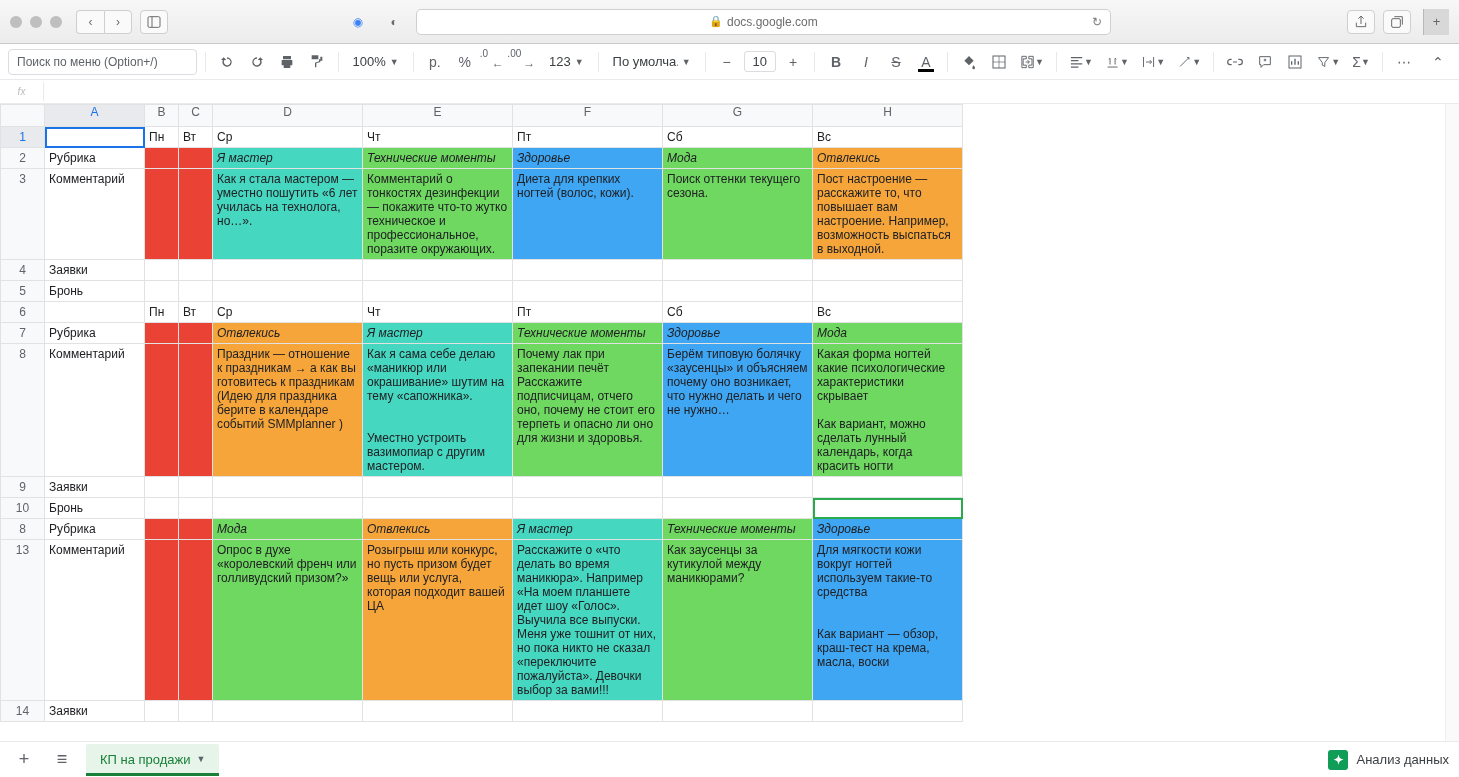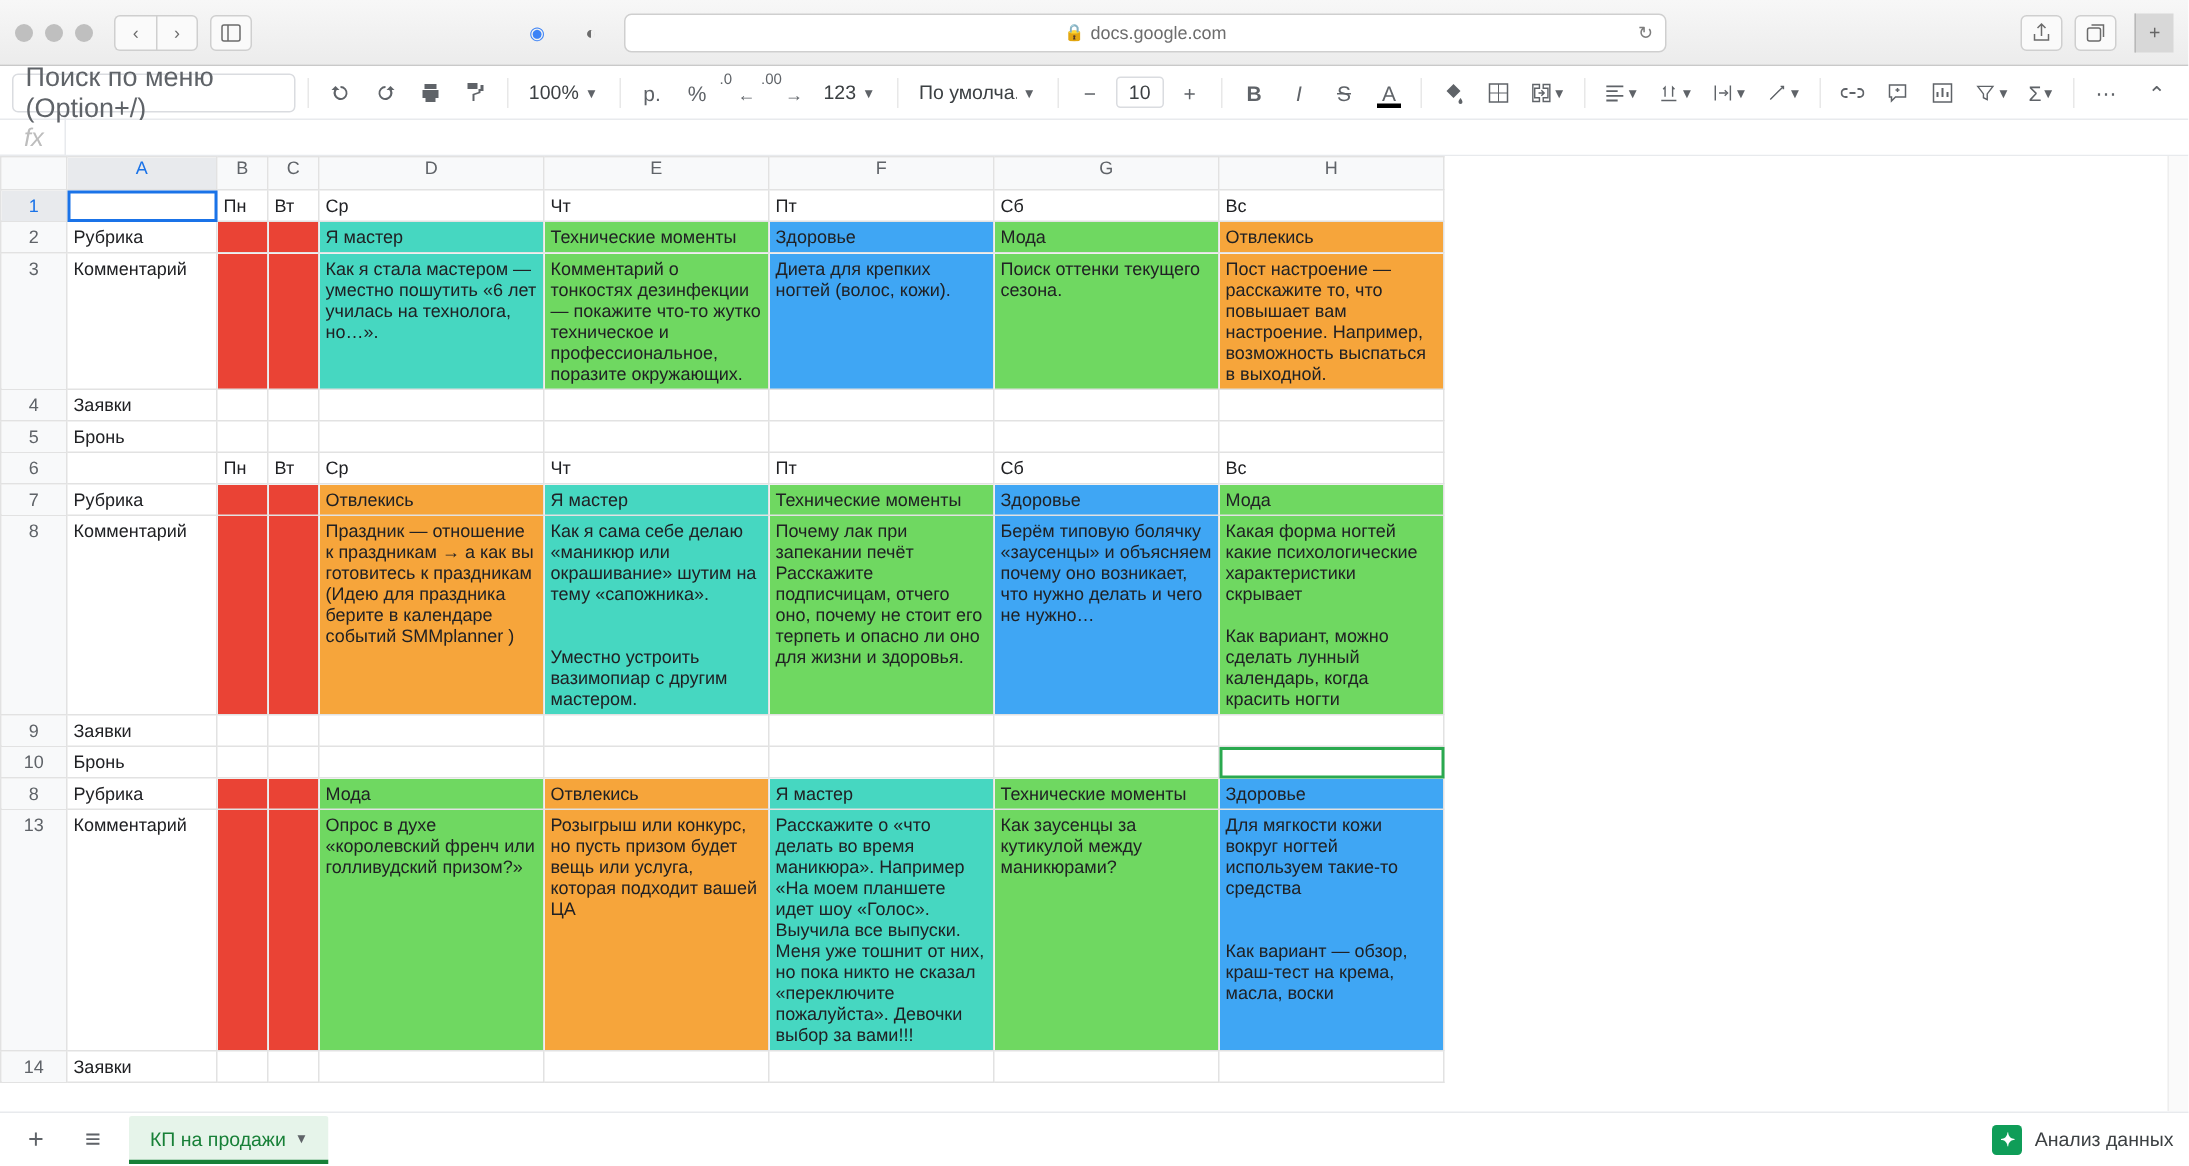--- a/index.html
+++ b/index.html
@@ -12,43 +12,43 @@
 .nav-group { display:flex; }
 .nav-group .nav-btn:first-child { border-right:none; border-top-right-radius:0; border-bottom-right-radius:0;}
 .nav-group .nav-btn:last-child { border-top-left-radius:0; border-bottom-left-radius:0;}
 .url-bar { flex:1; height:26px; background:#fff; border:1px solid #cfcfcf; border-radius:5px; display:flex; align-items:center; justify-content:center; font-size:12px; color:#6d6d6d; position:relative;}
 .url-bar .lock { margin-right:4px; font-size:11px;}
 .url-bar .reload { position:absolute; right:8px; color:#7d7d7d;}
 .sq-btn { width:28px; height:24px; border:1px solid #cfcfcf; border-radius:4px; background:#fafafa; display:flex; align-items:center; justify-content:center; color:#6b6b6b;}
 .plus-tab { width:26px; height:26px; background:#d8d8d8; border-left:1px solid #b8b8b8; display:flex; align-items:center; justify-content:center; color:#666; margin-left:4px; border-radius:0;}
 
 .sheets-toolbar { height:36px; background:#fff; border-bottom:1px solid #e8eaed; display:flex; align-items:center; padding:0 8px; gap:4px; }
-.menu-search { width:195px; height:26px; border:1px solid #dadce0; border-radius:4px; padding:0 8px; font-size:18px; color:#5f6368; display:flex; align-items:center;}
+.menu-search { width:195px; height:26px; border:1px solid #dadce0; border-radius:4px; padding:0 8px; font-size:12px; color:#5f6368; display:flex; align-items:center;}
 .tb-btn { min-width:26px; height:26px; border:none; background:transparent; border-radius:4px; display:flex; align-items:center; justify-content:center; color:#5f6368; font-size:14px; padding:0 4px;}
 .tb-sep { width:1px; height:20px; background:#e8e8e8; margin:0 4px;}
 .tb-text { font-size:13px; color:#3c4043; padding:0 6px; display:flex; align-items:center; gap:4px;}
 .dd-arrow { font-size:9px; color:#5f6368;}
 .font-color-btn { position:relative; }
 .font-color-underline { position:absolute; bottom:3px; left:5px; right:5px; height:3px; background:#000;}
 .chevron-up { transform:rotate(180deg); display:inline-block;}
 
 .formula-bar { height:24px; border-bottom:1px solid #e8eaed; display:flex; align-items:center;}
-.fx-label { width:44px; text-align:center; font-style:italic; color:#bdbdbd; font-size:17px; border-right:1px solid #e8eaed; padding:4px 16px;}
+.fx-label { width:44px; text-align:center; font-style:italic; color:#bdbdbd; font-size:10px; border-right:1px solid #e8eaed; padding:4px 16px;}
 .fx-input { flex:1; height:100%; border:none; outline:none; padding:0 8px;}
 
 .grid-wrap { position:absolute; top:104px; bottom:36px; left:0; right:0; overflow:auto; background:#fff;}
 .sheet-scroll { position:absolute; top:0; bottom:0; left:0; right:14px; overflow:auto;}
 table.sheet { border-collapse:collapse; table-layout:fixed; }
 table.sheet th, table.sheet td { border:1px solid #e2e2e2; vertical-align:top; text-align:left; padding:3px 4px; font-size:12px; font-weight:400; background:#fff; overflow:hidden;}
 table.sheet th { background:#f8f9fa; color:#5f6368; text-align:center; font-weight:400; position:sticky; z-index:2;}
 table.sheet thead th { top:0; height:22px; padding:0;}
 table.sheet tbody th { left:0; position:sticky; z-index:1; width:44px;}
 .corner { position:sticky; left:0; top:0; z-index:3; background:#f8f9fa; width:44px;}
 .bold { font-weight:700;}
-.italic { margin-top:48px;}
+.italic { font-style:italic;margin-top:48px;}
 .bg-red { background:#ea4335 !important;}
 .bg-teal { background:#46d7c1 !important;}
 .bg-green { background:#6fd861 !important;}
 .bg-blue { background:#3fa6f4 !important;}
 .bg-orange { background:#f6a53b !important;}
 .selected-cell { outline:2px solid #1a73e8; outline-offset:-2px;}
 .active-col { background:#e8eaed !important; color:#1a73e8 !important;}
 .green-outline { outline:2px solid #2aa94f; outline-offset:-2px;}
 
 .vscroll { position:absolute; right:0; top:0; bottom:0; width:14px; background:#fafafa; border-left:1px solid #eee;}

